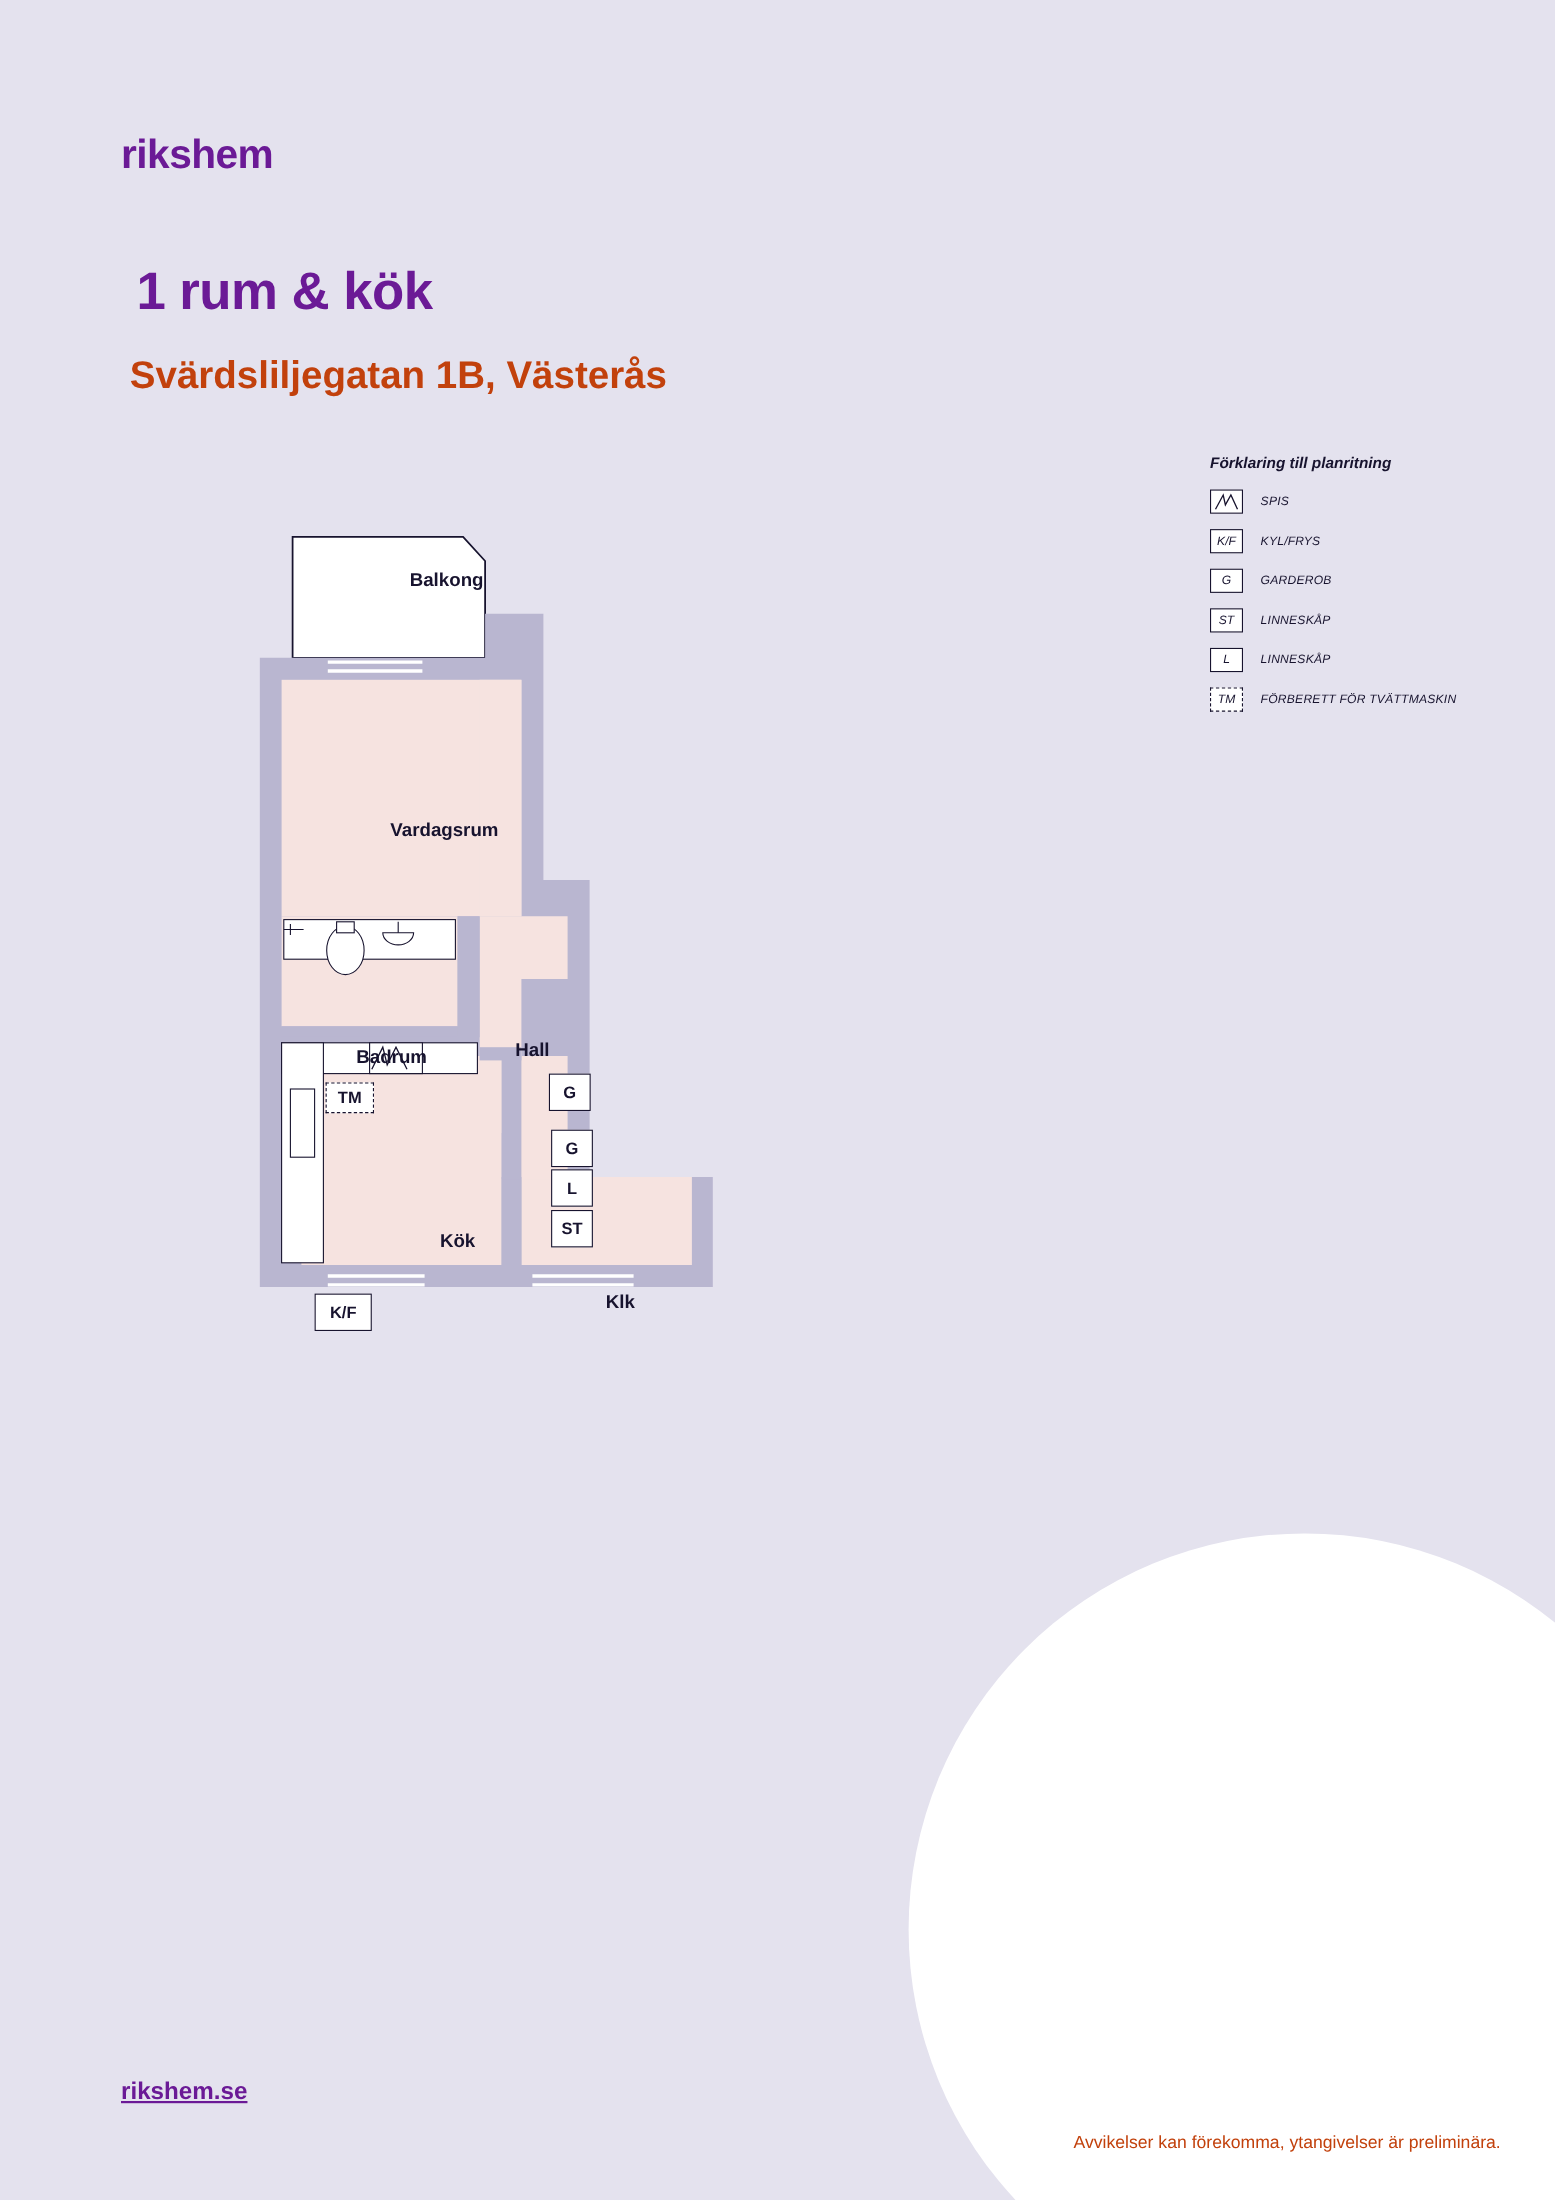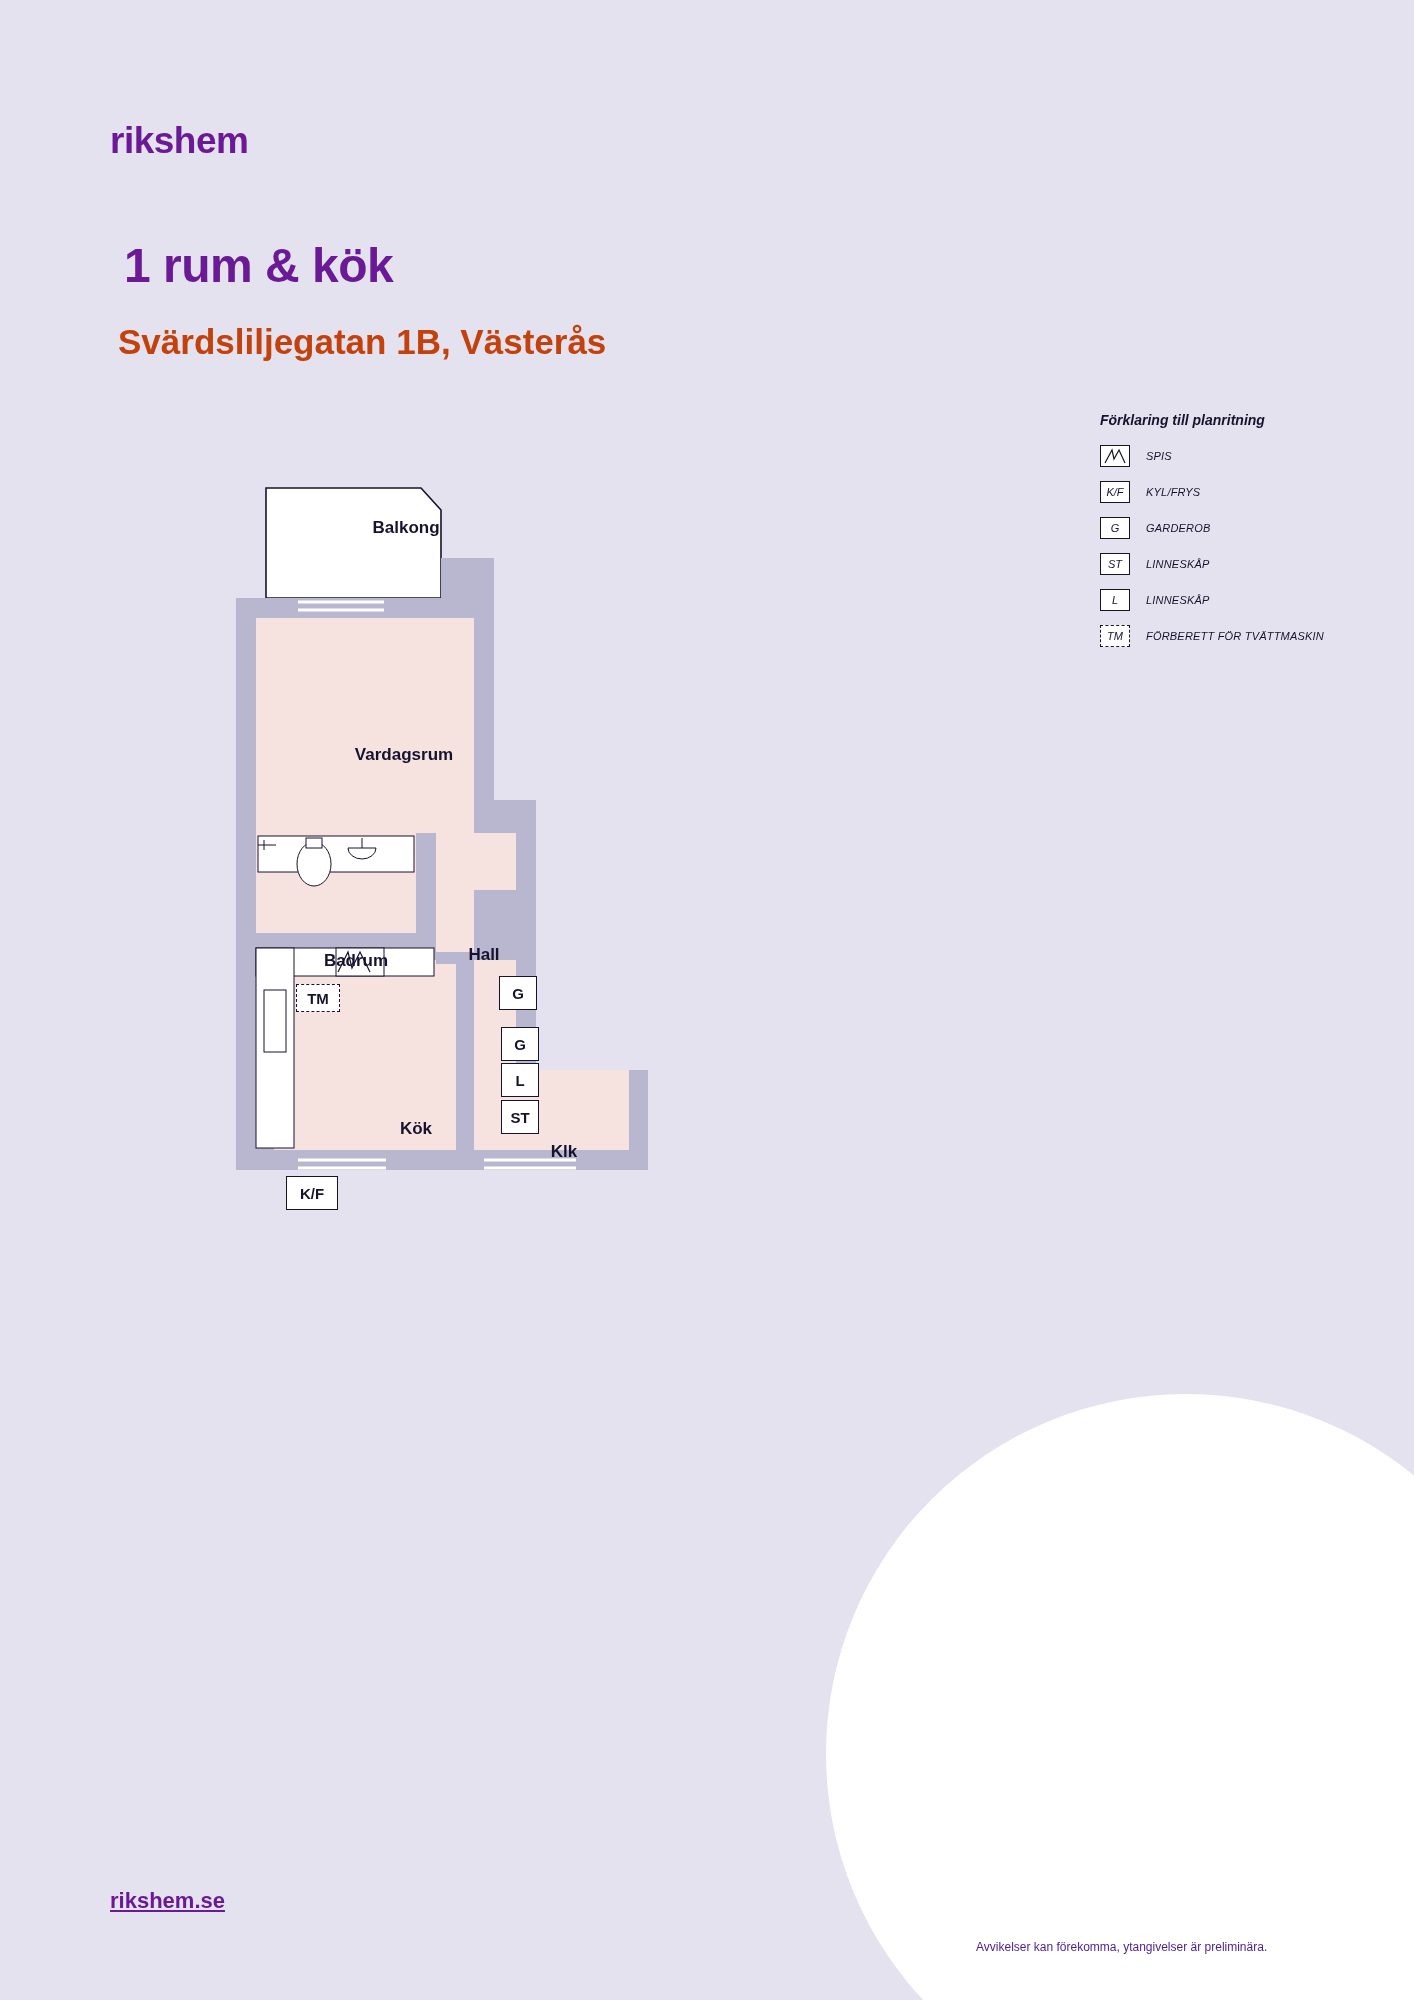--- a/index.html
+++ b/index.html
@@ -141,22 +141,22 @@
     left: 110px;
     top: 1888px;
     font-size: 22px;
     font-weight: bold;
     color: #6b1a96;
   }
   .disclaimer {
     position: absolute;
     left: 976px;
     top: 1940px;
-    font-size: 12px;
-    color: #4c1d95;
+    font-size: 16px;
+    color: #c2410c;
     white-space: nowrap;
   }
 </style>
 </head>
 <body>
 
 <div class="page">
 
   <div class="corner-circle"></div>
 
@@ -267,21 +267,21 @@
         <line x1="248" y1="690" x2="340" y2="690"></line>
         <line x1="248" y1="698" x2="340" y2="698"></line>
       </g>
     </svg>
 
     <div class="rlabel" style="left:170px; top:58px;">Balkong</div>
     <div class="rlabel" style="left:168px; top:285px;">Vardagsrum</div>
     <div class="rlabel" style="left:120px; top:491px;text-align:right;">Badrum</div>
     <div class="rlabel" style="left:248px; top:485px;">Hall</div>
     <div class="rlabel" style="left:180px; top:659px;">Kök</div>
-    <div class="rlabel" style="left:328px; top:682px;">Klk</div>
+    <div class="rlabel" style="left:328px; top:714px;">Klk</div>
 
     <div class="box-label dashed" style="left:82px; top:528px; width:44px; height:28px;">TM</div>
     <div class="box-label" style="left:282px; top:523px; width:38px; height:34px;">G</div>
     <div class="box-label" style="left:284px; top:574px; width:38px; height:34px;">G</div>
     <div class="box-label" style="left:284px; top:610px; width:38px; height:34px;">L</div>
     <div class="box-label" style="left:284px; top:647px; width:38px; height:34px;">ST</div>
     <div class="box-label" style="left:76px; top:723px; width:52px; height:34px;">K/F</div>
   </div>
 
   <a class="footer-link" href="#">rikshem.se</a>

